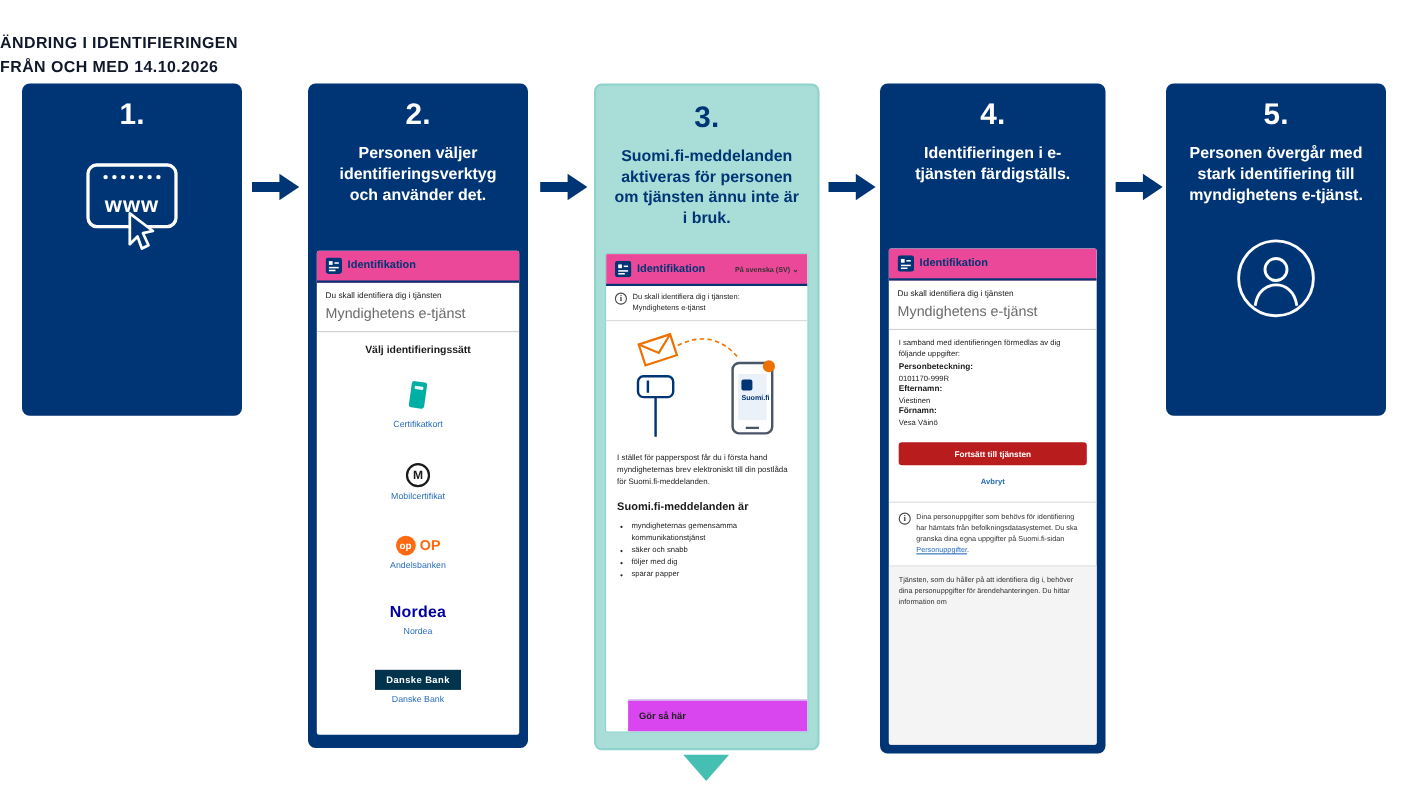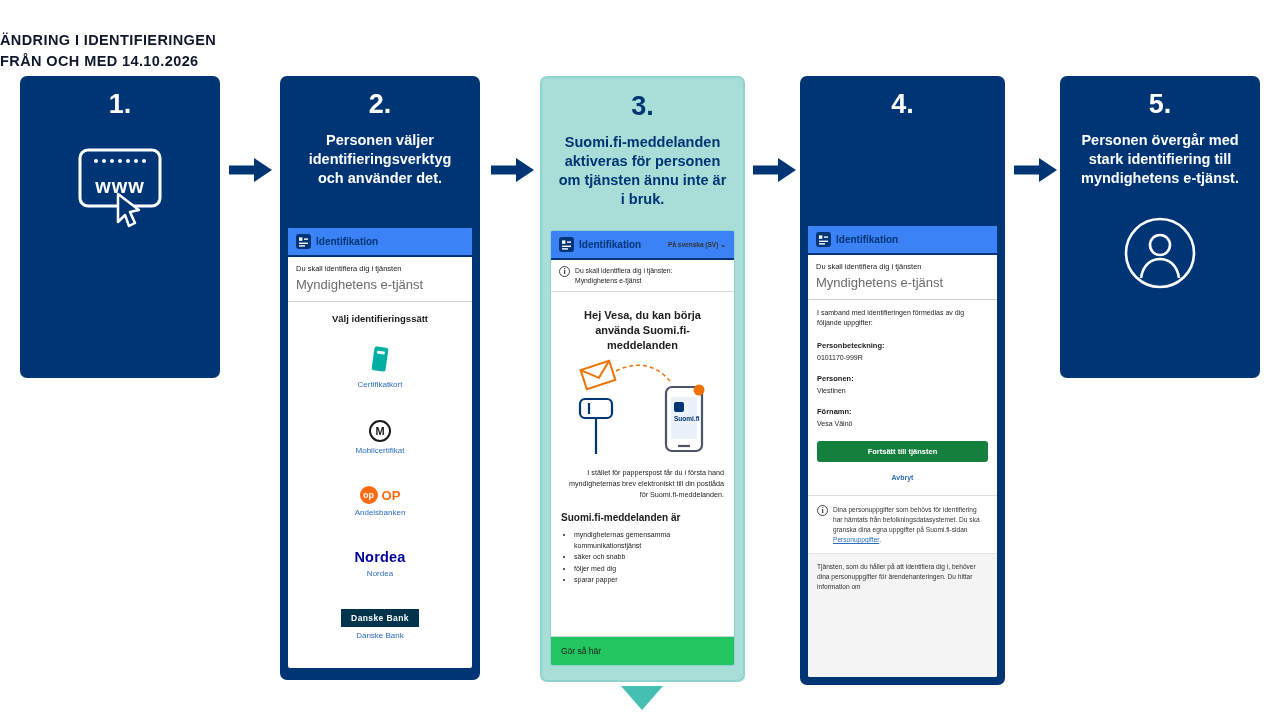--- a/index.html
+++ b/index.html
@@ -27,21 +27,21 @@
 
   .big-icon { margin-top:26px;text-align:center; }
 
   
   .shot { position:absolute; left:8px; right:8px; background:#fff; color:#222; text-align:left;
           border-radius:2px; overflow:hidden; display:flex; flex-direction:column; }
   .shot2 { top:152px; bottom:12px; }
   .shot3 { top:152px; bottom:14px; border:1px solid #8ED4CC; }
   .shot4 { top:150px; bottom:8px; }
 
-  .shot-header { display:flex; align-items:center; gap:5px; padding:6px 8px; border-bottom:2px solid #003575; background:#3b82f6; }
+  .shot-header { display:flex; align-items:center; gap:5px; padding:6px 8px; border-bottom:2px solid #003575; background:#ec4899; }
   .shot-title { font-weight:bold; color:#003575; font-size:10px; }
   .lang { margin-left:auto; font-size:6.5px; color:#333; font-weight:bold; white-space:nowrap; }
   .chev { font-size:7px; color:#333; }
 
   .id-section { padding:7px 8px 9px; border-bottom:1px solid #cfcfcf; }
   .id-small { font-size:7.5px; font-weight:normal; color:#1a1a1a; }
   .id-service { font-size:13px; color:#6b6b6b; margin-top:4px; }
 
   .choose { text-align:center; font-size:9.5px; font-weight:bold; color:#1a1a1a; padding:11px 0 2px; }
   .opts { flex:1; display:flex; flex-direction:column; align-items:center; justify-content:space-around; padding:4px 0 12px; }
@@ -58,31 +58,31 @@
                  padding:3px 9px; letter-spacing:.4px; }
 
   .info-row { display:flex; gap:5px; padding:6px 8px; border-bottom:1px solid #d9d9d9; align-items:flex-start; }
   .i-icon { flex:0 0 auto; width:11px; height:11px; border:1px solid #444; border-radius:50%; color:#444;
             font-size:8px; font-weight:bold; font-family:"Liberation Serif",serif; display:flex; align-items:center; justify-content:center; }
   .info-txt { font-size:6.8px; line-height:1.4; color:#222; }
 
   .s3-body { flex:1; padding:4px 10px 0; position:relative; }
   .s3-heading { font-size:11px; font-weight:bold; color:#202020; text-align:center; line-height:1.35; margin:12px 2px 4px; }
   .illus { display:block; margin:6px auto 2px; }
-  .s3-para { font-size:7.2px; line-height:1.55; color:#222; margin-top:8px;text-align:right; }
+  .s3-para { font-size:7.2px; line-height:1.55; color:#222; margin-top:8px; }
   .s3-subhead { font-size:10px; font-weight:bold; color:#1a1a1a; margin-top:12px; }
   .s3-list { margin:6px 0 0 13px; font-size:7px; line-height:1.6; color:#222; }
-  .s3-footer { background:#22c55e; border-top:1px solid #C9D9E8; padding:9px 10px; font-size:8.5px;
-               font-weight:normal; color:#202020; cursor:pointer; }
+  .s3-footer { background:#d946ef; border-top:1px solid #C9D9E8; padding:9px 10px; font-size:8.5px;
+               font-weight:bold; color:#202020; cursor:pointer;margin-left:20px; }
 
   .s4-body { padding:8px 9px 0; }
   .s4-intro { font-size:7px; line-height:1.45; color:#222; }
-  .f-label { font-size:7.5px; font-weight:bold; color:#1a1a1a; margin-top:13px; }
+  .f-label { font-size:7.5px; font-weight:bold; color:#1a1a1a; }
   .f-value { font-size:7px; color:#222; margin-top:4px; }
-  .s4-button { margin-top:14px; background:#15803d; color:#fff; font-size:7.5px; font-weight:bold;
+  .s4-button { margin-top:14px; background:#b91c1c; color:#fff; font-size:7.5px; font-weight:bold;
                text-align:center; padding:6px 4px; border-radius:3px; cursor:pointer; }
   .s4-cancel { margin-top:12px; text-align:center; font-size:7px; color:#2A6EBD; font-weight:bold; cursor:pointer; }
   .s4-info { margin-top:14px; border-top:1px solid #ddd; padding:9px 9px 8px; display:flex; gap:5px; }
   .s4-info .info-txt { font-size:6.6px; line-height:1.5; color:#333; }
   .s4-link { color:#2A6EBD; text-decoration:underline; cursor:pointer; }
   .s4-bottom { flex:1; background:#F4F4F4; border-top:1px solid #e2e2e2; padding:8px 9px; font-size:6.6px;
                line-height:1.5; color:#333; }
 
   .sfi-logo svg { display:block; }
 </style>
@@ -191,21 +191,20 @@
         </span>
       </div>
       <div class="info-row">
         <span class="i-icon">i</span>
         <span class="info-txt">
           <span>Du skall identifiera dig i tjänsten:</span><br>
           <span>Myndighetens e-tjänst</span>
         </span>
       </div>
       <div class="s3-body">
-        <div class="s3-heading">Hej Vesa, du kan börja använda Suomi.fi-meddelanden</div>
         <svg class="illus" width="150" height="100" viewBox="0 0 150 100">
           <g transform="translate(30,16) rotate(-18)">
             <rect x="-15" y="-10" width="30" height="20" fill="#fff" stroke="#ED7100" stroke-width="2"></rect>
             <path d="M-15,-10 L0,3 L15,-10" fill="none" stroke="#ED7100" stroke-width="2"></path>
           </g>
           <path d="M48,12 C72,0 90,8 102,22" stroke="#ED7100" stroke-width="1.5" fill="none" stroke-dasharray="4 3"></path>
           <g stroke="#003575" stroke-width="2.2" fill="none">
             <rect x="12" y="40" width="32" height="19" rx="5"></rect>
             <line x1="21" y1="44" x2="21" y2="55"></line>
             <line x1="28" y1="59" x2="28" y2="95"></line>
@@ -227,20 +226,21 @@
           <li>följer med dig</li>
           <li>sparar papper</li>
         </ul>
       </div>
       <div class="s3-footer">Gör så här</div>
     </div>
   </div>
 
   <div class="card c4">
     <div class="num">4.</div>
+    <div class="step-text">Identifieringen i e-tjänsten färdigställs.</div>
     <div class="shot shot4">
       <div class="shot-header">
         <span class="sfi-logo">
           <svg width="15" height="15" viewBox="0 0 15 15">
               <rect width="15" height="15" rx="3" fill="#003575"></rect>
               <rect x="3" y="3.4" width="3.4" height="3.4" fill="#fff"></rect>
               <rect x="8" y="4.4" width="4" height="1.4" fill="#fff"></rect>
               <rect x="3" y="8.6" width="9" height="1.4" fill="#fff"></rect>
               <rect x="3" y="11.2" width="6" height="1.4" fill="#fff"></rect>
             </svg>
@@ -248,21 +248,21 @@
         <span class="shot-title">Identifikation</span>
       </div>
       <div class="id-section">
         <div class="id-small">Du skall identifiera dig i tjänsten</div>
         <div class="id-service">Myndighetens e-tjänst</div>
       </div>
       <div class="s4-body">
         <div class="s4-intro">I samband med identifieringen förmedlas av dig följande uppgifter:</div>
         <div class="f-label">Personbeteckning:</div>
         <div class="f-value">0101170-999R</div>
-        <div class="f-label">Personen:</div>
+        <div class="f-label">Efternamn:</div>
         <div class="f-value">Viestinen</div>
         <div class="f-label">Förnamn:</div>
         <div class="f-value">Vesa Väinö</div>
         <div class="s4-button">Fortsätt till tjänsten</div>
         <div class="s4-cancel">Avbryt</div>
       </div>
       <div class="s4-info">
         <span class="i-icon">i</span>
         <span class="info-txt">
           <span>Dina personuppgifter som behövs för identifiering har hämtats från befolkningsdatasystemet. Du ska granska dina egna uppgifter på Suomi.fi-sidan </span><span class="s4-link">Personuppgifter</span><span>.</span>

